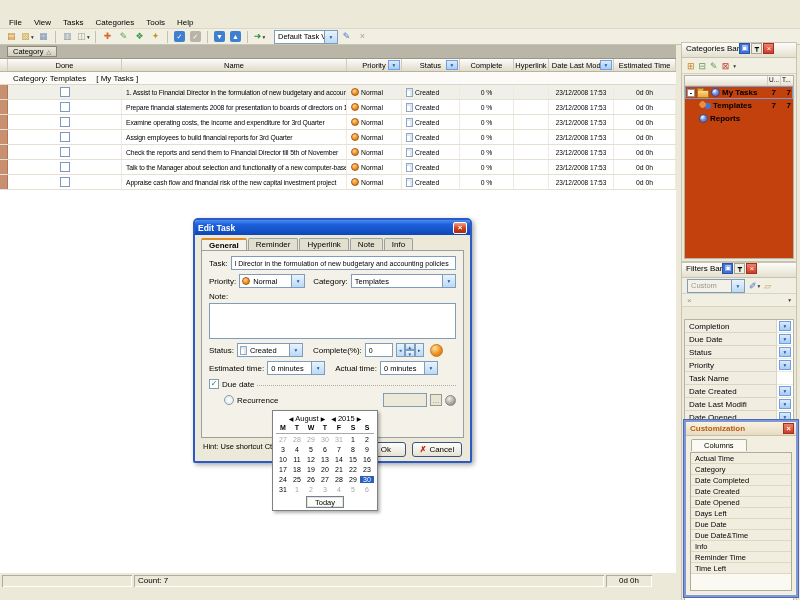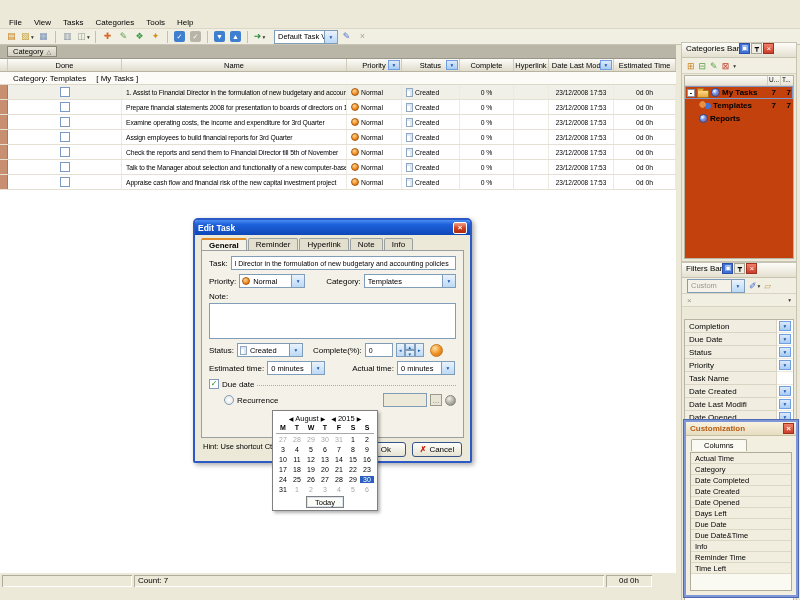--- a/index.html
+++ b/index.html
@@ -572,21 +572,21 @@
             <span>l Director in the formulation of new budgetary and accounting policies</span>
           </div>
       </div>
       <div class="frow">
         <span class="lab">Priority:</span>
         <div class="combo c-sm" style="width:66px">
           <span class="ball" style="margin-left:2px"></span>
           <span class="val">Normal</span>
           <span class="cbtn">▾</span>
         </div>
-        <span class="lab" style="margin-left:18px">Category:</span>
+        <span class="lab" style="margin-left:5px">Category:</span>
         <div class="combo c-sm" style="flex:1">
           <span class="val">Templates</span>
           <span class="cbtn">▾</span>
         </div>
       </div>
       <div class="frow" style="margin-bottom:-2px">
           <span class="lab">Note:</span>
         </div>
       <div class="note"></div>
       <div class="frow">
@@ -609,21 +609,21 @@
           <span class="sp">▸</span>
         </div>
         <span class="orangebtn"></span>
       </div>
       <div class="frow">
         <span class="lab">Estimated time:</span>
         <div class="combo c-sm" style="width:58px">
           <span class="val">0 minutes</span>
           <span class="cbtn">▾</span>
         </div>
-        <span class="lab" style="margin-left:24px">Actual time:</span>
+        <span class="lab" style="margin-left:7px">Actual time:</span>
         <div class="combo c-sm" style="width:58px">
           <span class="val">0 minutes</span>
           <span class="cbtn">▾</span>
         </div>
       </div>
       <div class="frow">
         <span class="cb">
             <span>✓</span>
           </span>
         <span class="lab">Due date</span>

